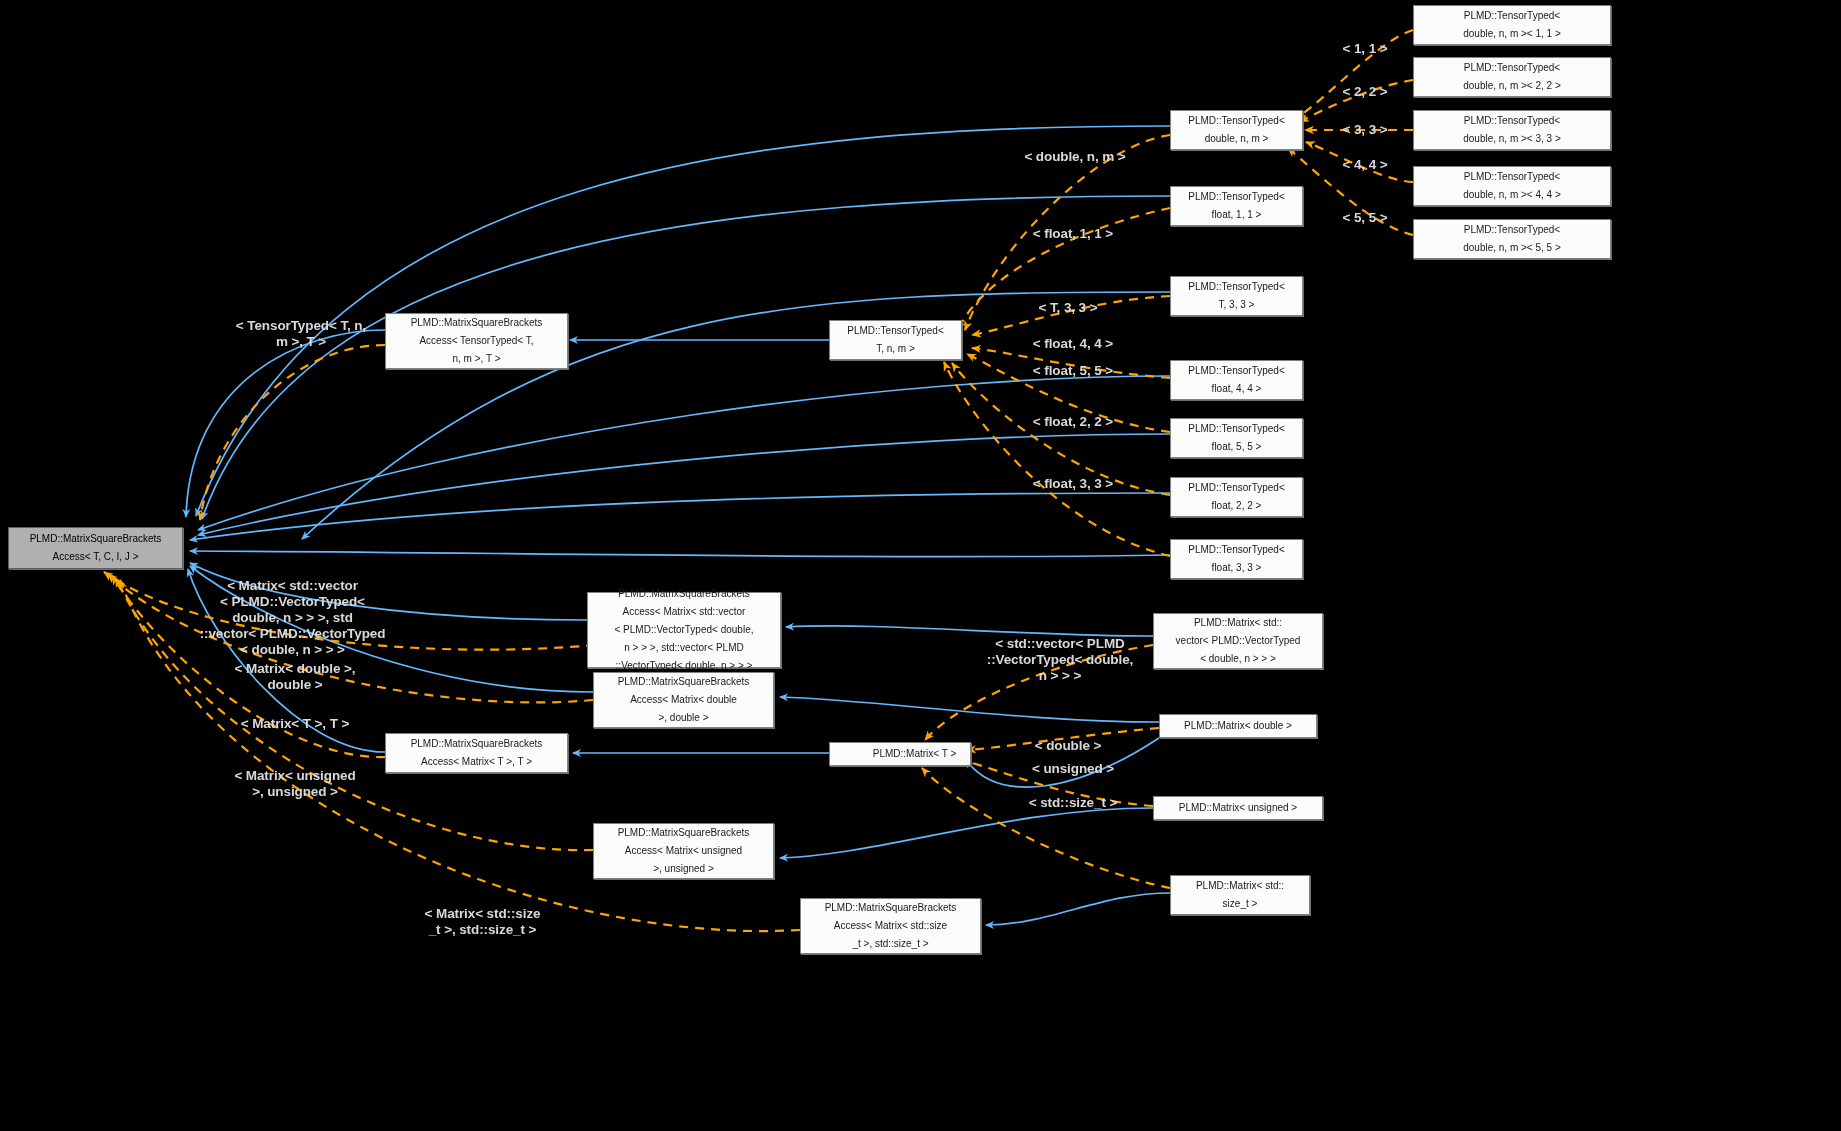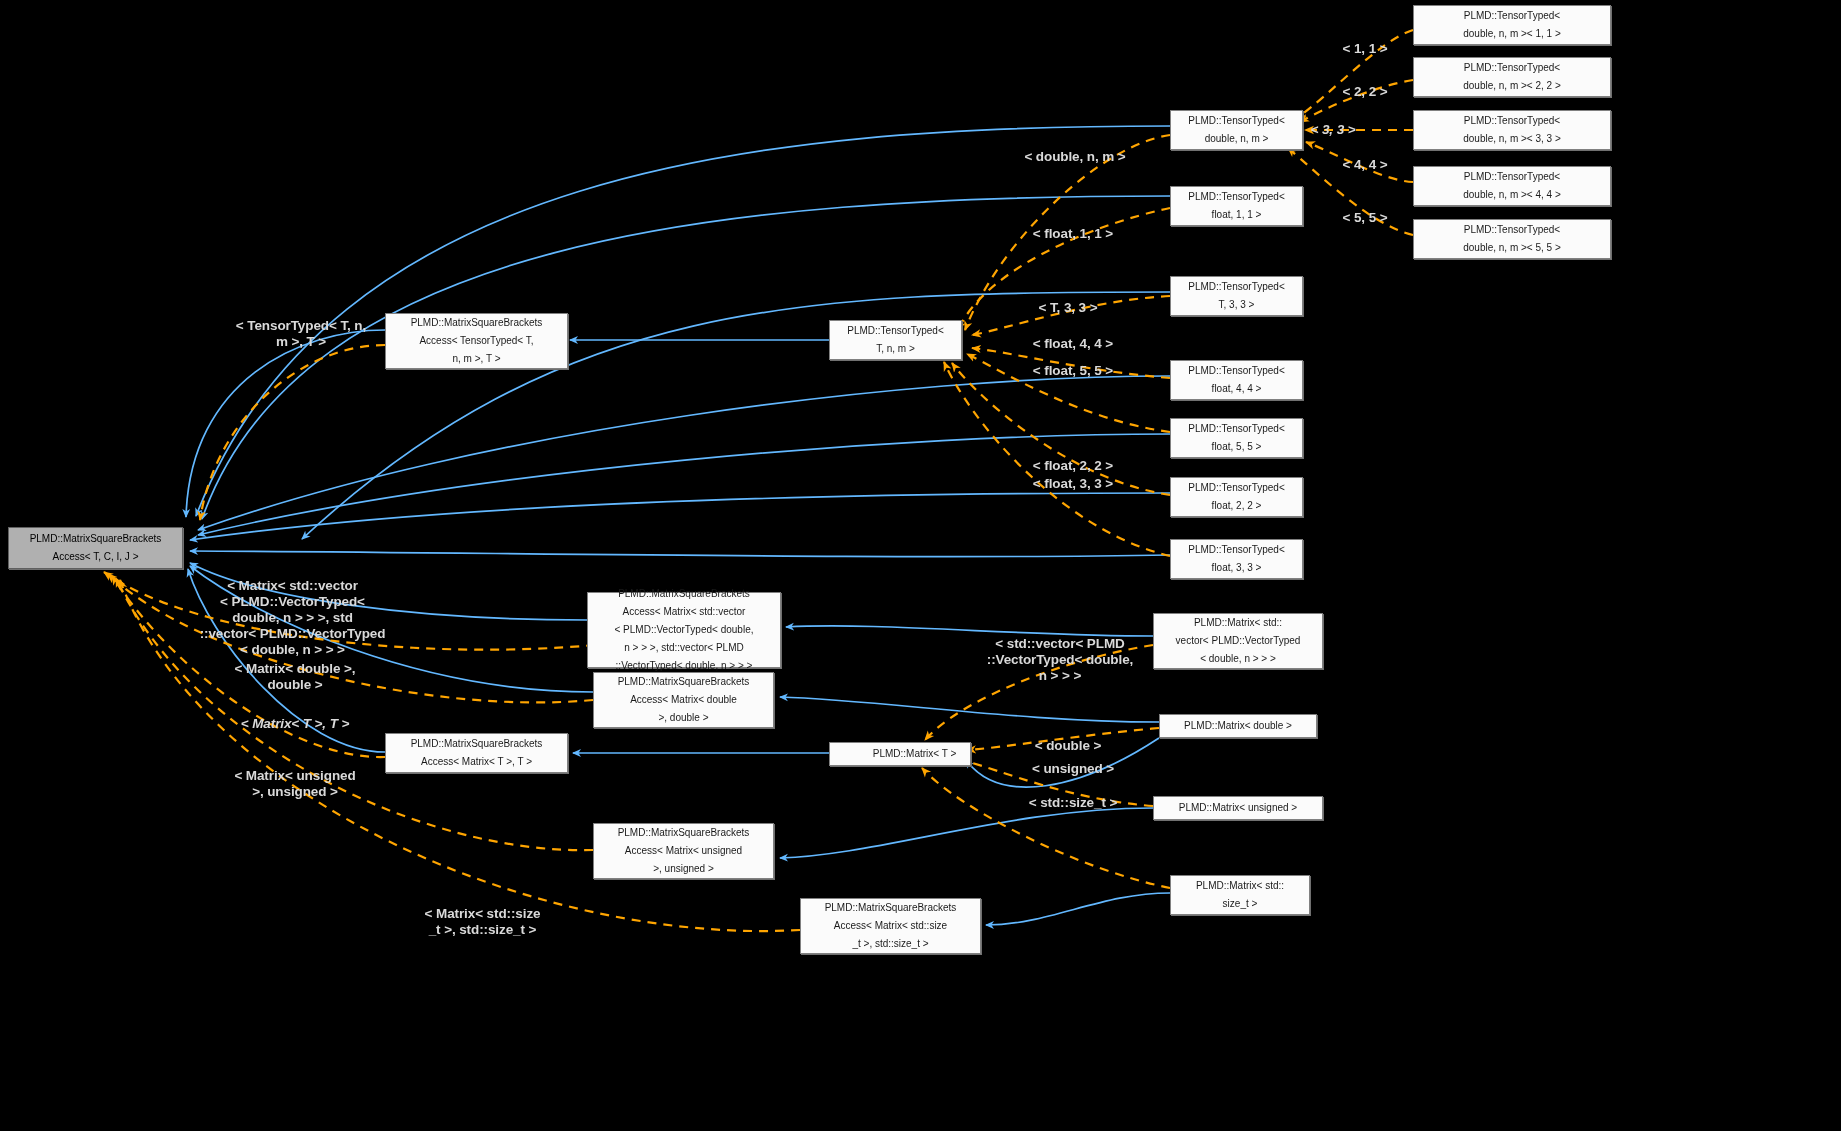--- a/index.html
+++ b/index.html
@@ -192,40 +192,40 @@
 vector&lt; PLMD::VectorTyped
 &lt; double, n &gt; &gt; &gt;</div>
       <div class="node" style="left: 1159px; top: 714px; width: 158px; height: 24px;">PLMD::Matrix&lt; double &gt;</div>
       <div class="node" style="left: 1153px; top: 796px; width: 170px; height: 24px;">PLMD::Matrix&lt; unsigned &gt;</div>
       <div class="node" style="left: 1170px; top: 875px; width: 140px; height: 40px;">PLMD::Matrix&lt; std::
 size_t &gt;</div>
     </div>
   <div class="labels">
       <div class="edge-label" style="left: 1330px; top: 41px; width: 70px;">&lt; 1, 1 &gt;</div>
       <div class="edge-label" style="left: 1330px; top: 84px; width: 70px;">&lt; 2, 2 &gt;</div>
-      <div class="edge-label" style="left: 1298px; top: 122px; width: 70px; font-style: italic;">&lt; 3, 3 &gt;</div>
+      <div class="edge-label" style="left: 1330px; top: 122px; width: 70px;">&lt; 3, 3 &gt;</div>
       <div class="edge-label" style="left: 1330px; top: 145px; width: 70px; margin-top: 12px;">&lt; 4, 4 &gt;</div>
       <div class="edge-label" style="left: 1330px; top: 172px; width: 70px; margin-top: 38px;">&lt; 5, 5 &gt;</div>
       <div class="edge-label" style="left: 1010px; top: 149px; width: 130px;">&lt; double, n, m &gt;</div>
       <div class="edge-label" style="left: 1013px; top: 226px; width: 120px;">&lt; float, 1, 1 &gt;</div>
       <div class="edge-label" style="left: 1013px; top: 300px; width: 110px;">&lt; T, 3, 3 &gt;</div>
       <div class="edge-label" style="left: 1013px; top: 336px; width: 120px;">&lt; float, 4, 4 &gt;</div>
       <div class="edge-label" style="left: 1013px; top: 363px; width: 120px;">&lt; float, 5, 5 &gt;</div>
-      <div class="edge-label" style="left: 1013px; top: 414px; width: 120px; margin-top: 44px;">&lt; float, 2, 2 &gt;</div>
+      <div class="edge-label" style="left: 1013px; top: 414px; width: 120px;">&lt; float, 2, 2 &gt;</div>
       <div class="edge-label" style="left: 1013px; top: 476px; width: 120px;">&lt; float, 3, 3 &gt;</div>
       <div class="edge-label" style="left: 216px; top: 318px; width: 170px;">&lt; TensorTyped&lt; T, n,
 m &gt;, T &gt;</div>
       <div class="edge-label" style="left: 195px; top: 578px; width: 195px;">&lt; Matrix&lt; std::vector
 &lt; PLMD::VectorTyped&lt;
 double, n &gt; &gt; &gt;, std
 ::vector&lt; PLMD::VectorTyped
 &lt; double, n &gt; &gt; &gt;</div>
       <div class="edge-label" style="left: 210px; top: 661px; width: 170px;">&lt; Matrix&lt; double &gt;,
 double &gt;</div>
-      <div class="edge-label" style="left: 215px; top: 716px; width: 160px; font-style: italic;">&lt; Matrix&lt; T &gt;, T &gt;</div>
+      <div class="edge-label" style="left: 215px; top: 716px; width: 160px;">&lt; Matrix&lt; T &gt;, T &gt;</div>
       <div class="edge-label" style="left: 210px; top: 768px; width: 170px;">&lt; Matrix&lt; unsigned
 &gt;, unsigned &gt;</div>
       <div class="edge-label" style="left: 395px; top: 906px; width: 175px;">&lt; Matrix&lt; std::size
 _t &gt;, std::size_t &gt;</div>
       <div class="edge-label" style="left: 985px; top: 636px; width: 150px;">&lt; std::vector&lt; PLMD
 ::VectorTyped&lt; double,
 n &gt; &gt; &gt;</div>
       <div class="edge-label" style="left: 1018px; top: 738px; width: 100px;">&lt; double &gt;</div>
       <div class="edge-label" style="left: 1018px; top: 761px; width: 110px;">&lt; unsigned &gt;</div>
       <div class="edge-label" style="left: 1013px; top: 795px; width: 120px;">&lt; std::size_t &gt;</div>

